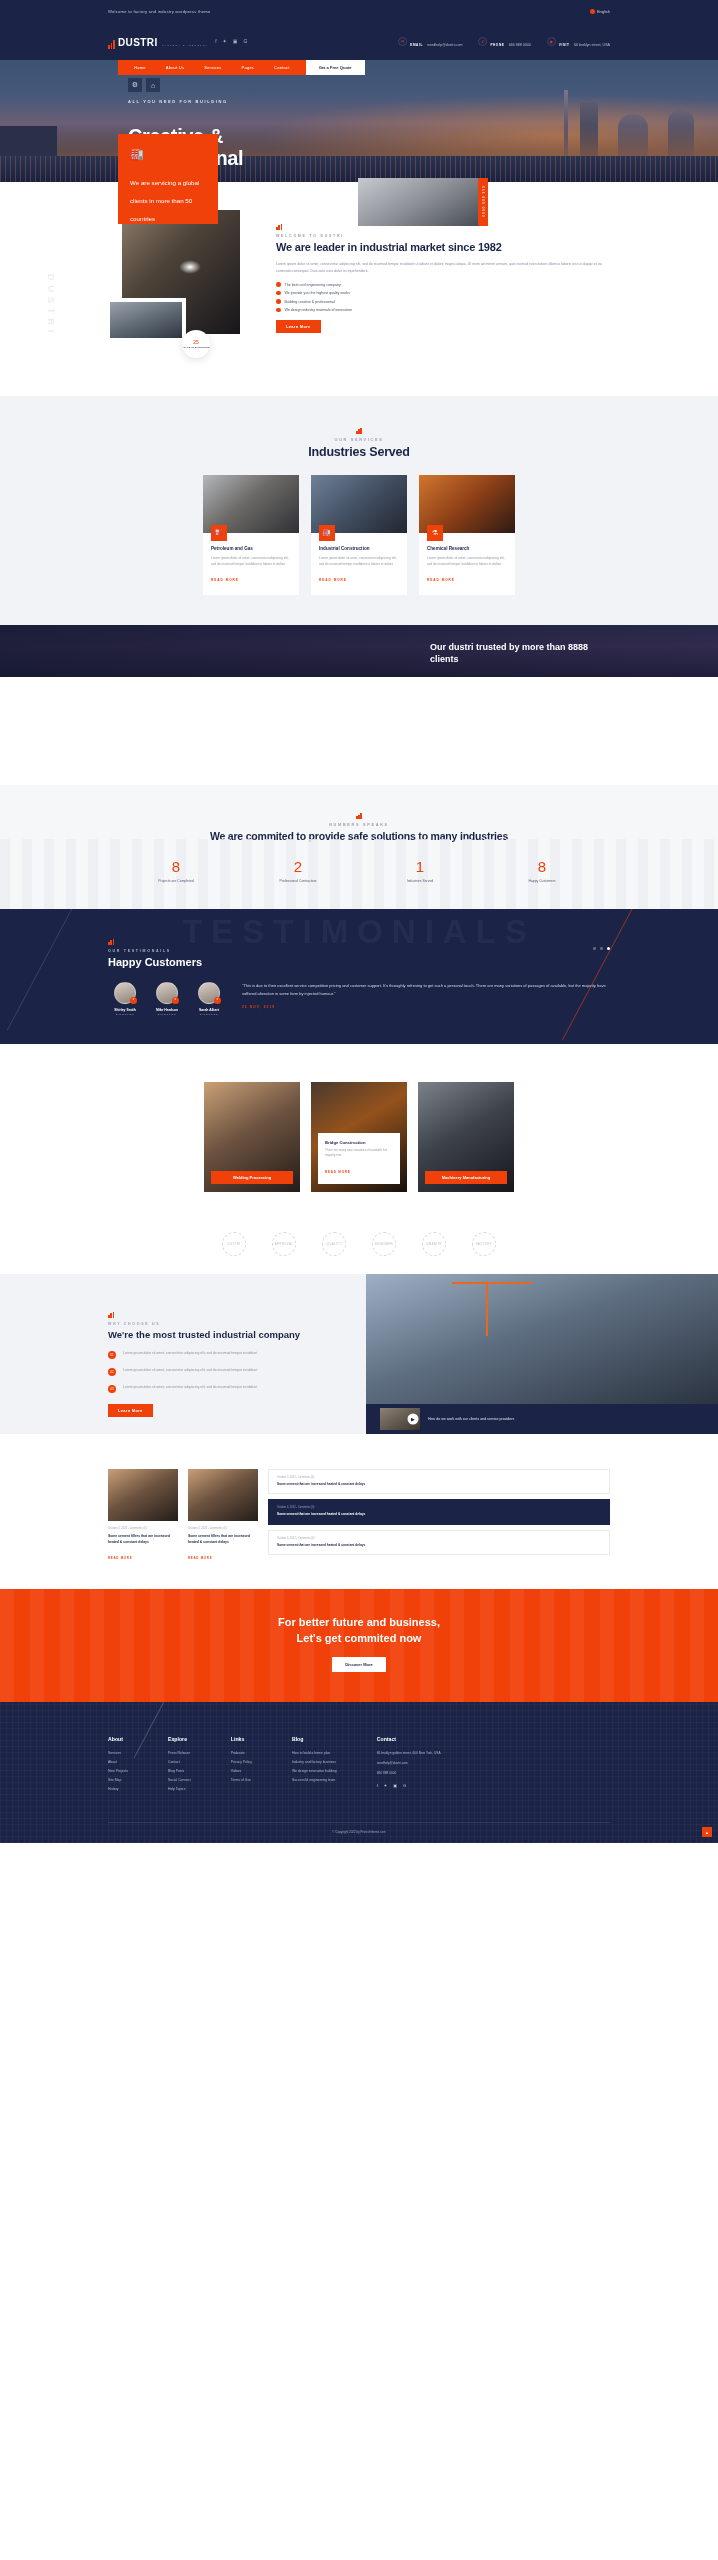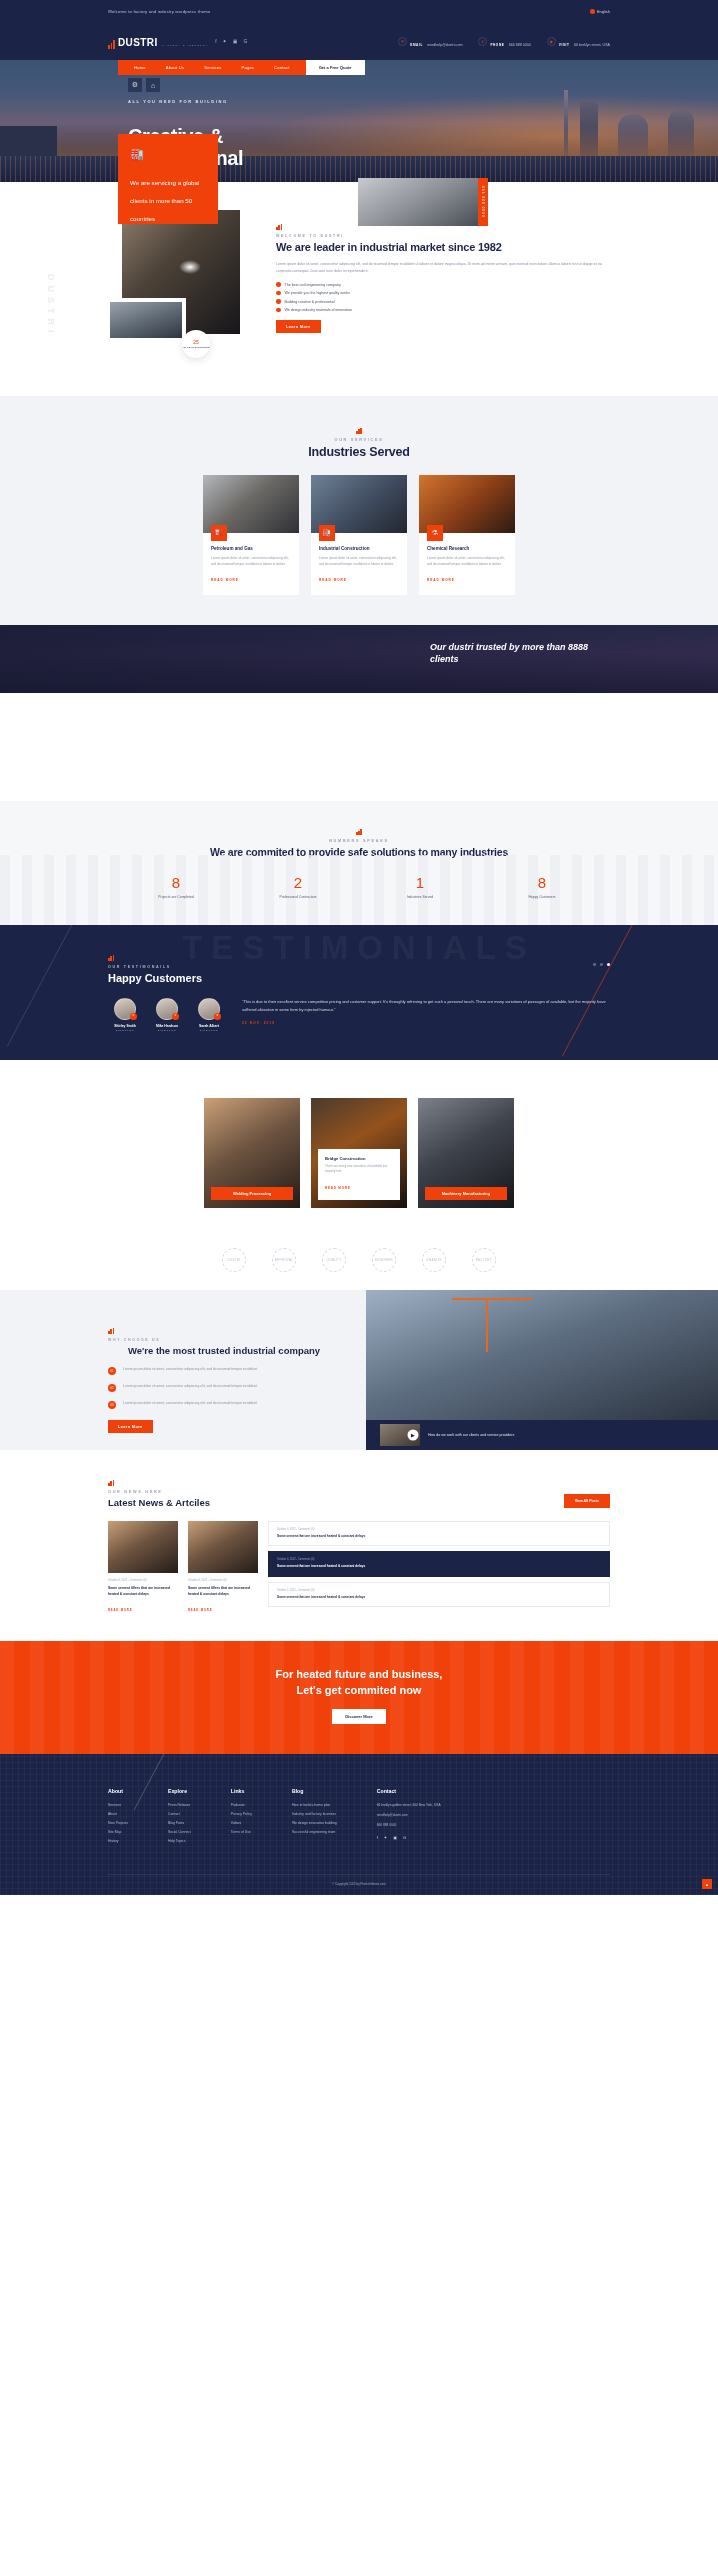--- a/index.html
+++ b/index.html
@@ -135,22 +135,22 @@
   .card .badge { position:absolute; left:8px; bottom:-8px; width:16px; height:16px;
     background:#f1410b; display:flex; align-items:center; justify-content:center;
     color:#fff; font-size:7px; }
   .card .body { padding:13px 8px 10px; }
   .card h3 { color:#1b2447; font-size:4.6px; font-weight:bold; }
   .card p { color:#9298a9; font-size:3.2px; line-height:1.9; margin-top:4px; }
   .card .rm { color:#f1410b; font-size:3.1px; letter-spacing:1px; font-weight:bold;
               margin-top:6px; display:inline-block; }
 
   
-  .band { position:relative; height:68px; overflow:hidden;
-    background:linear-gradient(#2a2c4e 0%,#3a3056 40%,#221f3c 100%);font-style:italic; }
+  .band { position:relative; height:52px; overflow:hidden;
+    background:linear-gradient(#2a2c4e 0%,#3a3056 40%,#221f3c 100%); }
   .band:after{content:"";position:absolute;inset:0;
     background:linear-gradient(90deg,rgba(20,24,48,.7),rgba(20,24,48,.2));}
   .band .bt { position:absolute; right:108px; top:16px; width:180px; z-index:3;
     color:#fff; font-size:9px; font-weight:bold; line-height:1.35; }
   .orangebox { position:absolute; left:118px; top:134px; width:100px; height:90px;
     background:#f1410b; color:#fff; padding:14px 12px; z-index:5; }
   .orangebox .ic { font-size:11px; margin-bottom:10px; display:block; }
   .orangebox .t { font-size:6.2px; line-height:1.6; }
   .worker { position:absolute; left:358px; top:178px; width:120px; height:48px;
     background:linear-gradient(150deg,#c6c9ce,#8d9197 50%,#494d55); }
@@ -220,21 +220,21 @@
   
   .brands { display:flex; justify-content:center; gap:26px; padding:14px 0 18px; background:#fff; }
   .brand { width:24px; height:24px; border-radius:50%; border:1px dashed #d7dae1;
     display:flex; align-items:center; justify-content:center; color:#b9bec9;
     font-size:3px; text-align:center; letter-spacing:.3px; }
 
   
   .why { position:relative; background:#f2f3f6; height:160px; }
   .why .left { padding:30px 0 0 108px; width:340px; }
   .why .sec-kick { font-size:3.5px; }
-  .why h2 { color:#1b2447; font-size:9.5px; font-weight:bold; line-height:1.3; margin-top:3px;text-align:center; }
+  .why h2 { color:#1b2447; font-size:9.5px; font-weight:bold; line-height:1.3; margin-top:3px; }
   .wlist { margin-top:10px; display:flex; flex-direction:column; gap:9px; }
   .wlist li { list-style:none; display:flex; gap:7px; align-items:flex-start; }
   .wlist li .num { width:8px; height:8px; border-radius:50%; background:#f1410b; flex:none;
     color:#fff; font-size:3px; display:flex; align-items:center; justify-content:center; }
   .wlist li span.tx { color:#8d93a4; font-size:3.4px; line-height:1.7; }
   .why .btn-o { margin-top:11px; }
   .why .rightimg { position:absolute; right:0; top:0; width:352px; height:130px;
     background:linear-gradient(160deg,#9fb0c4,#5d6d80 45%,#2b3340); }
   .why .crane { position:absolute; right:230px; top:8px; width:2px; height:54px; background:#e6691f;}
   .why .crane:after{content:"";position:absolute;left:-34px;top:0;width:80px;height:2px;background:#e6691f;}
@@ -629,32 +629,20 @@
         <li>
             <span class="num">03</span>
             <span class="tx">Lorem ipsum dolor sit amet, consectetur adipiscing elit, sed do eiusmod tempor incididunt</span>
           </li>
       </ul>
       <div class="btn-o">Learn More</div>
     </div>
   </div>
 
   <div class="news">
-    <div class="hd">
-      <div>
-        <span class="sec-mark">
-            <i></i>
-            <i></i>
-            <i></i>
-          </span>
-        <div class="sec-kick">OUR NEWS HERE</div>
-        <h2>Latest News &amp; Artciles</h2>
-      </div>
-      <div class="all">View All Posts</div>
-    </div>
     <div class="nrow">
       <div class="ncard">
         <div class="th"></div>
         <div class="meta">October 4, 2022 - Comments (0)</div>
         <h4>Some cement fillers that are increased heated &amp; constant delays</h4>
         <span class="rm">READ MORE</span>
       </div>
       <div class="ncard">
         <div class="th"></div>
         <div class="meta">October 4, 2022 - Comments (0)</div>
@@ -673,21 +661,21 @@
         <div class="ni">
           <div class="meta">October 4, 2022 - Comments (0)</div>
           <h4>Some cement that are increased heated &amp; constant delays</h4>
         </div>
       </div>
     </div>
   </div>
 
   <div class="cta">
     <h2>
-      <span>For heated future and business,</span><br>
+      <span>For better future and business,</span><br>
       <span>Let's get commited now</span>
     </h2>
     <div class="btn-w">Discover More</div>
   </div>
 
   <div class="footer">
     <div class="diag"></div>
     <div class="fcols">
       <div class="fcol">
         <h5>About</h5>

